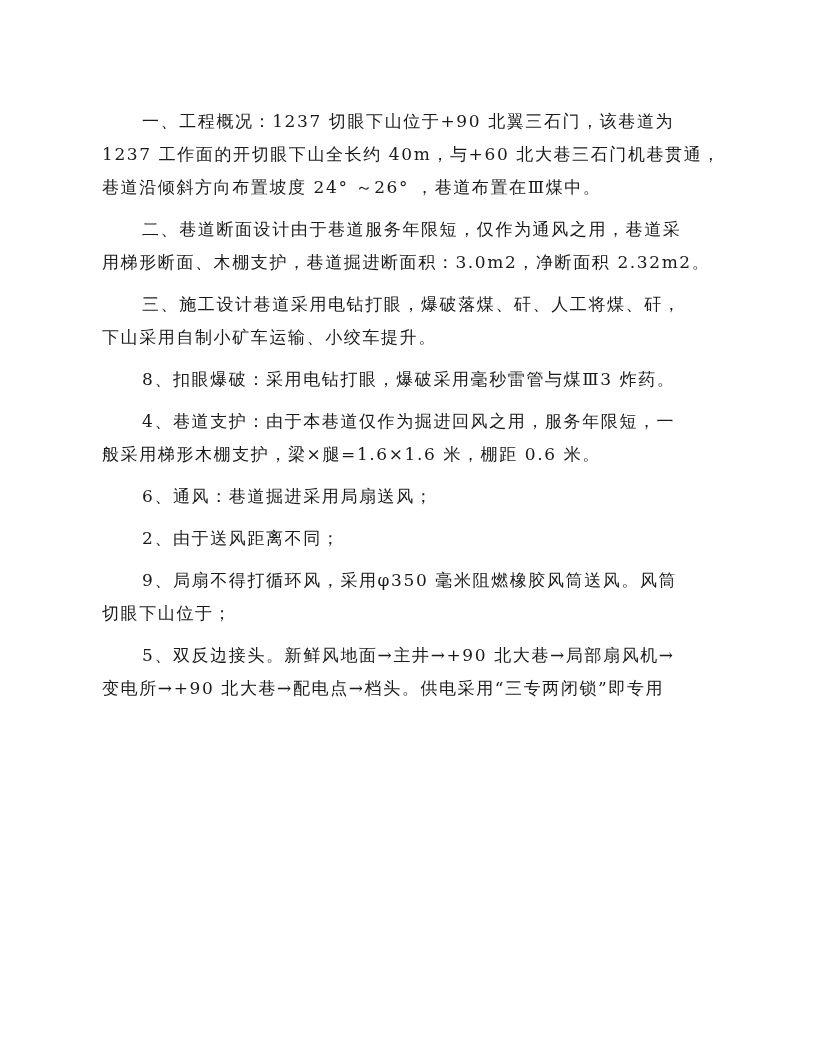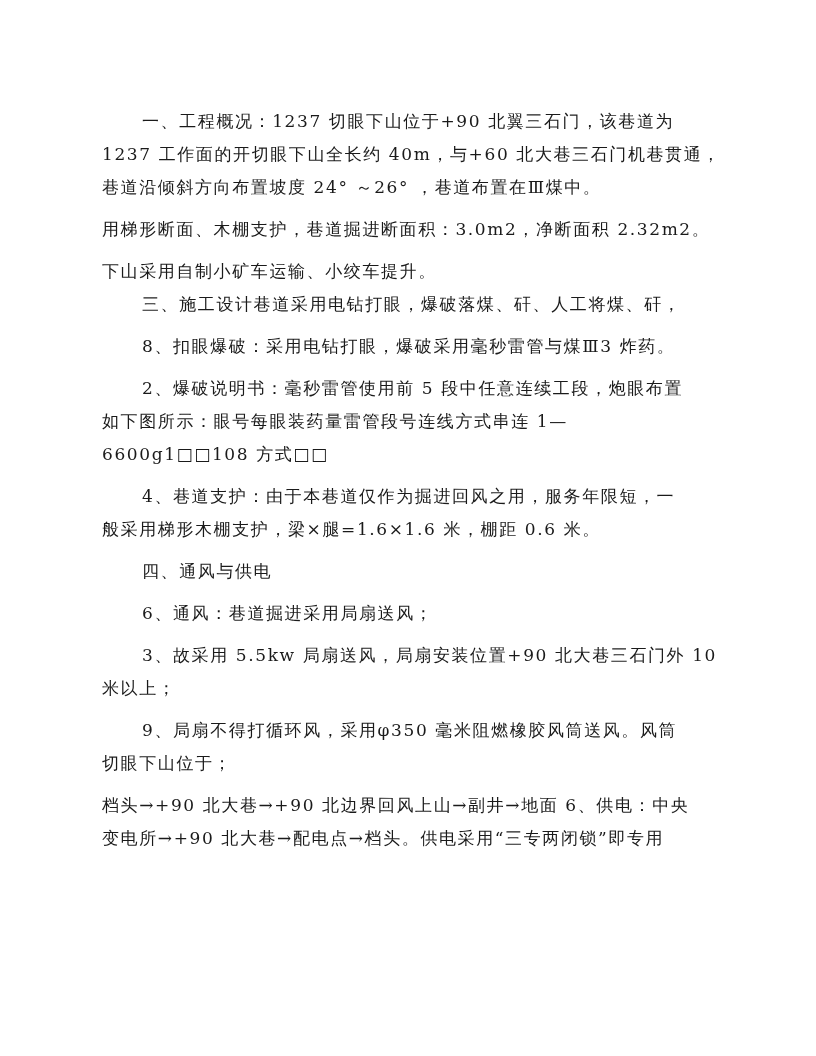--- a/index.html
+++ b/index.html
@@ -41,60 +41,52 @@
 
 <div class="page">
 
   <p class="para">
     <span class="line indent">一、工程概况：1237 切眼下山位于+90 北翼三石门，该巷道为</span>
     <span class="line">1237 工作面的开切眼下山全长约 40m，与+60 北大巷三石门机巷贯通，</span>
     <span class="line">巷道沿倾斜方向布置坡度 24° ～26° ，巷道布置在Ⅲ煤中。</span>
   </p>
 
   <p class="para">
+    <span class="line indent">二、巷道断面设计由于巷道服务年限短，仅作为通风之用，巷道采</span>
     <span class="line">用梯形断面、木棚支护，巷道掘进断面积：3.0m2，净断面积 2.32m2。</span>
   </p>
 
   <p class="para">
+    <span class="line indent">三、施工设计巷道采用电钻打眼，爆破落煤、矸、人工将煤、矸，</span>
     <span class="line">下山采用自制小矿车运输、小绞车提升。</span>
-    <span class="line indent">三、施工设计巷道采用电钻打眼，爆破落煤、矸、人工将煤、矸，</span>
   </p>
 
   <p class="para">
     <span class="line indent">8、扣眼爆破：采用电钻打眼，爆破采用毫秒雷管与煤Ⅲ3 炸药。</span>
   </p>
 
-  <p class="para">
-    <span class="line indent">2、爆破说明书：毫秒雷管使用前 5 段中任意连续工段，炮眼布置</span>
-    <span class="line">如下图所示：眼号每眼装药量雷管段号连线方式串连 1—</span>
-    <span class="line">6600g1□□108 方式□□</span>
-  </p>
 
   <p class="para">
     <span class="line indent">4、巷道支护：由于本巷道仅作为掘进回风之用，服务年限短，一</span>
     <span class="line">般采用梯形木棚支护，梁×腿=1.6×1.6 米，棚距 0.6 米。</span>
   </p>
 
-  <p class="para">
-    <span class="line indent">四、通风与供电</span>
-  </p>
 
   <p class="para">
     <span class="line indent">6、通风：巷道掘进采用局扇送风；</span>
   </p>
 
+  <p class="para">
+    <span class="line indent">2、由于送风距离不同；</span>
+  </p>
 
-  <p class="para">
-    <span class="line indent">3、故采用 5.5kw 局扇送风，局扇安装位置+90 北大巷三石门外 10</span>
-    <span class="line">米以上；</span>
-  </p>
 
   <p class="para">
     <span class="line indent">9、局扇不得打循环风，采用φ350 毫米阻燃橡胶风筒送风。风筒</span>
     <span class="line">切眼下山位于；</span>
   </p>
 
   <p class="para">
-    <span class="line">档头→+90 北大巷→+90 北边界回风上山→副井→地面 6、供电：中央</span>
+    <span class="line indent">5、双反边接头。新鲜风地面→主井→+90 北大巷→局部扇风机→</span>
     <span class="line">变电所→+90 北大巷→配电点→档头。供电采用“三专两闭锁”即专用</span>
   </p>
 
 </div>
 
 </body></html>

